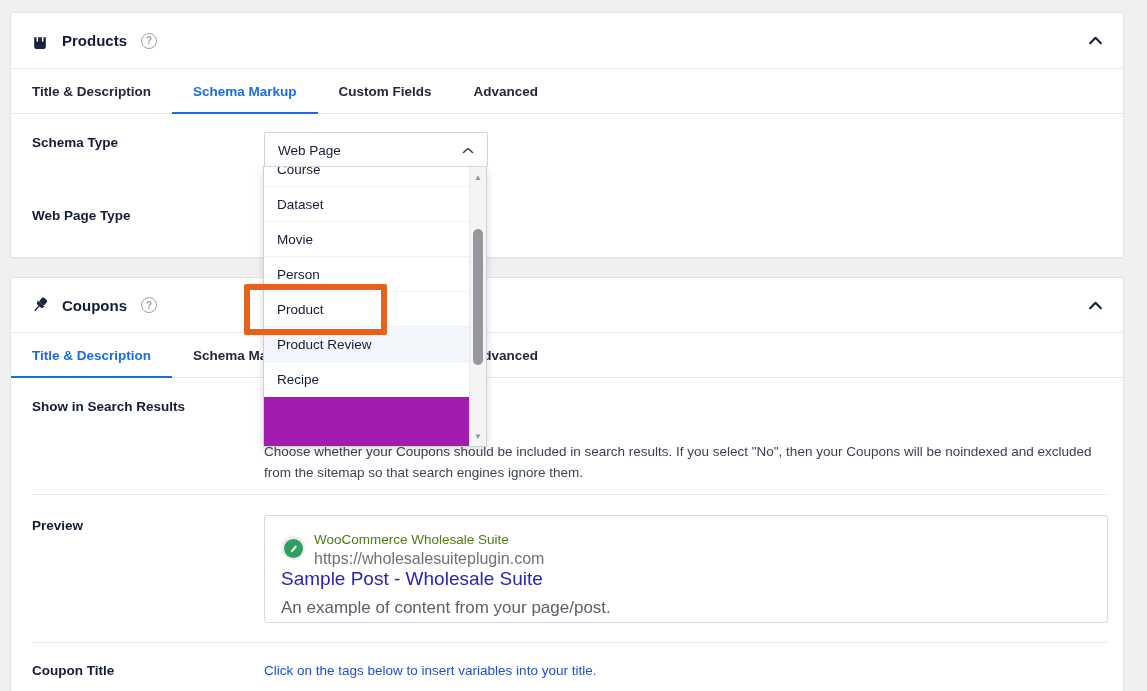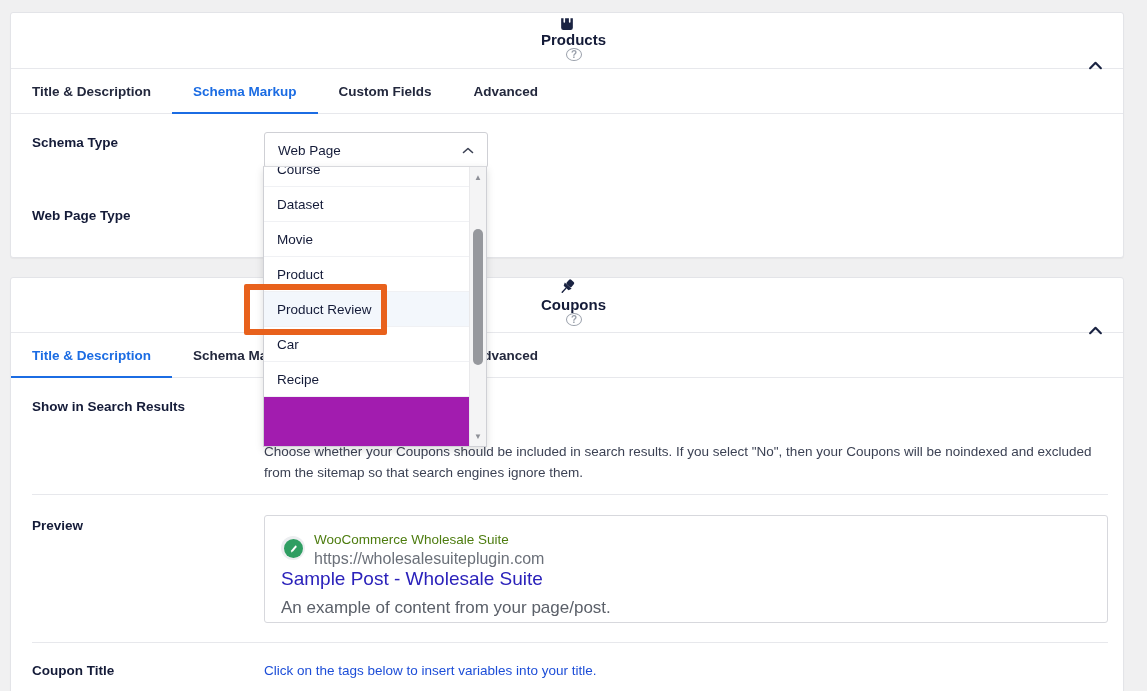--- a/index.html
+++ b/index.html
@@ -12,21 +12,20 @@
     position:absolute; left:10px; width:1114px;
     background:#fff; border:1px solid #e3e4e8; border-radius:3px;
     box-shadow:0 1px 1px rgba(0,0,0,.04);
   }
   #products-card { top:12px; height:246px; }
   #coupons-card  { top:277px; height:460px; }
 
   .card-header {
     height:56px; display:flex; align-items:center; padding:0 20px;
     border-bottom:1px solid #e7e8ec;
-    flex-direction:column;
   }
   #coupons-card .card-header { height:55px; }
   .card-title { font-size:15px; font-weight:bold; color:#141b38; margin-left:13px; }
   .help-badge {
     margin-left:14px; width:16px; height:16px; border-radius:50%;
     border:1.5px solid #9aa0ab; color:#9aa0ab; font-size:10px; font-weight:bold;
     display:flex; align-items:center; justify-content:center;
   }
   .collapse-btn { margin-left:auto; display:flex; align-items:center; cursor:pointer; }
 
@@ -206,23 +205,23 @@
       <div class="field-label" style="left:21px; top:285px;">Coupon Title</div>
       <div class="inline-help-text" style="left:253px; top:285px;">Click on the tags below to insert variables into your title.</div>
     </div>
   </div>
 
   <div id="schema-dropdown">
     <div class="dd-list">
       <div class="dd-item">Course</div>
       <div class="dd-item">Dataset</div>
       <div class="dd-item">Movie</div>
+      <div class="dd-item">Person</div>
       <div class="dd-item">Product</div>
       <div class="dd-item hovered">Product Review</div>
-      <div class="dd-item">Car</div>
       <div class="dd-item">Recipe</div>
     </div>
     <div class="dd-scrollbar">
       <span class="dd-scroll-arrow up">▲</span>
       <span class="dd-scroll-thumb"></span>
       <span class="dd-scroll-arrow down">▼</span>
     </div>
   </div>
 
   <div id="annotation-rect"></div>

